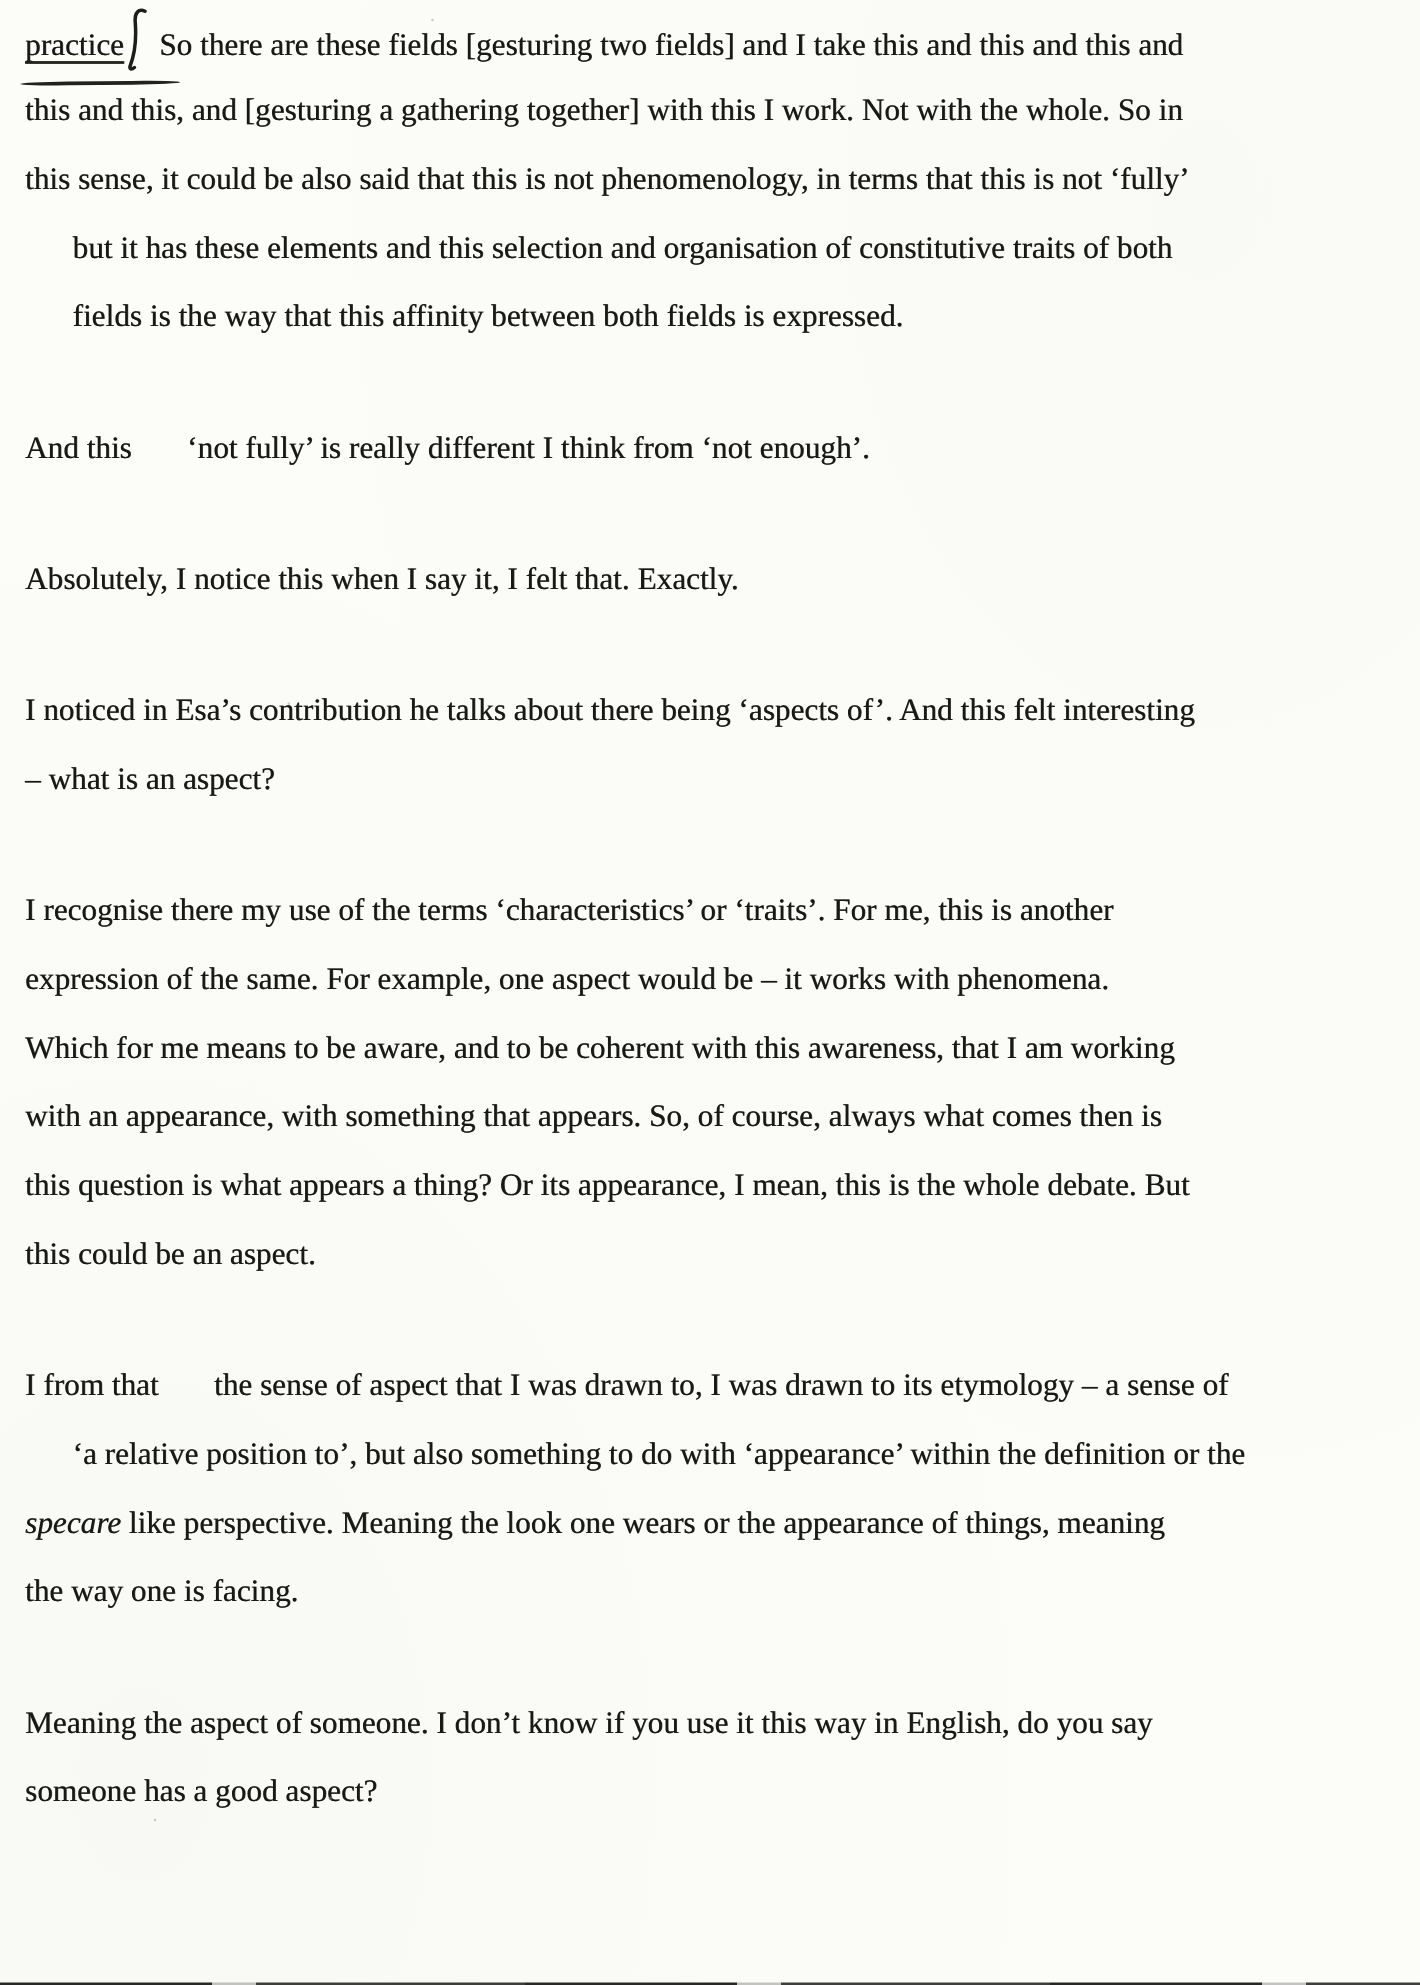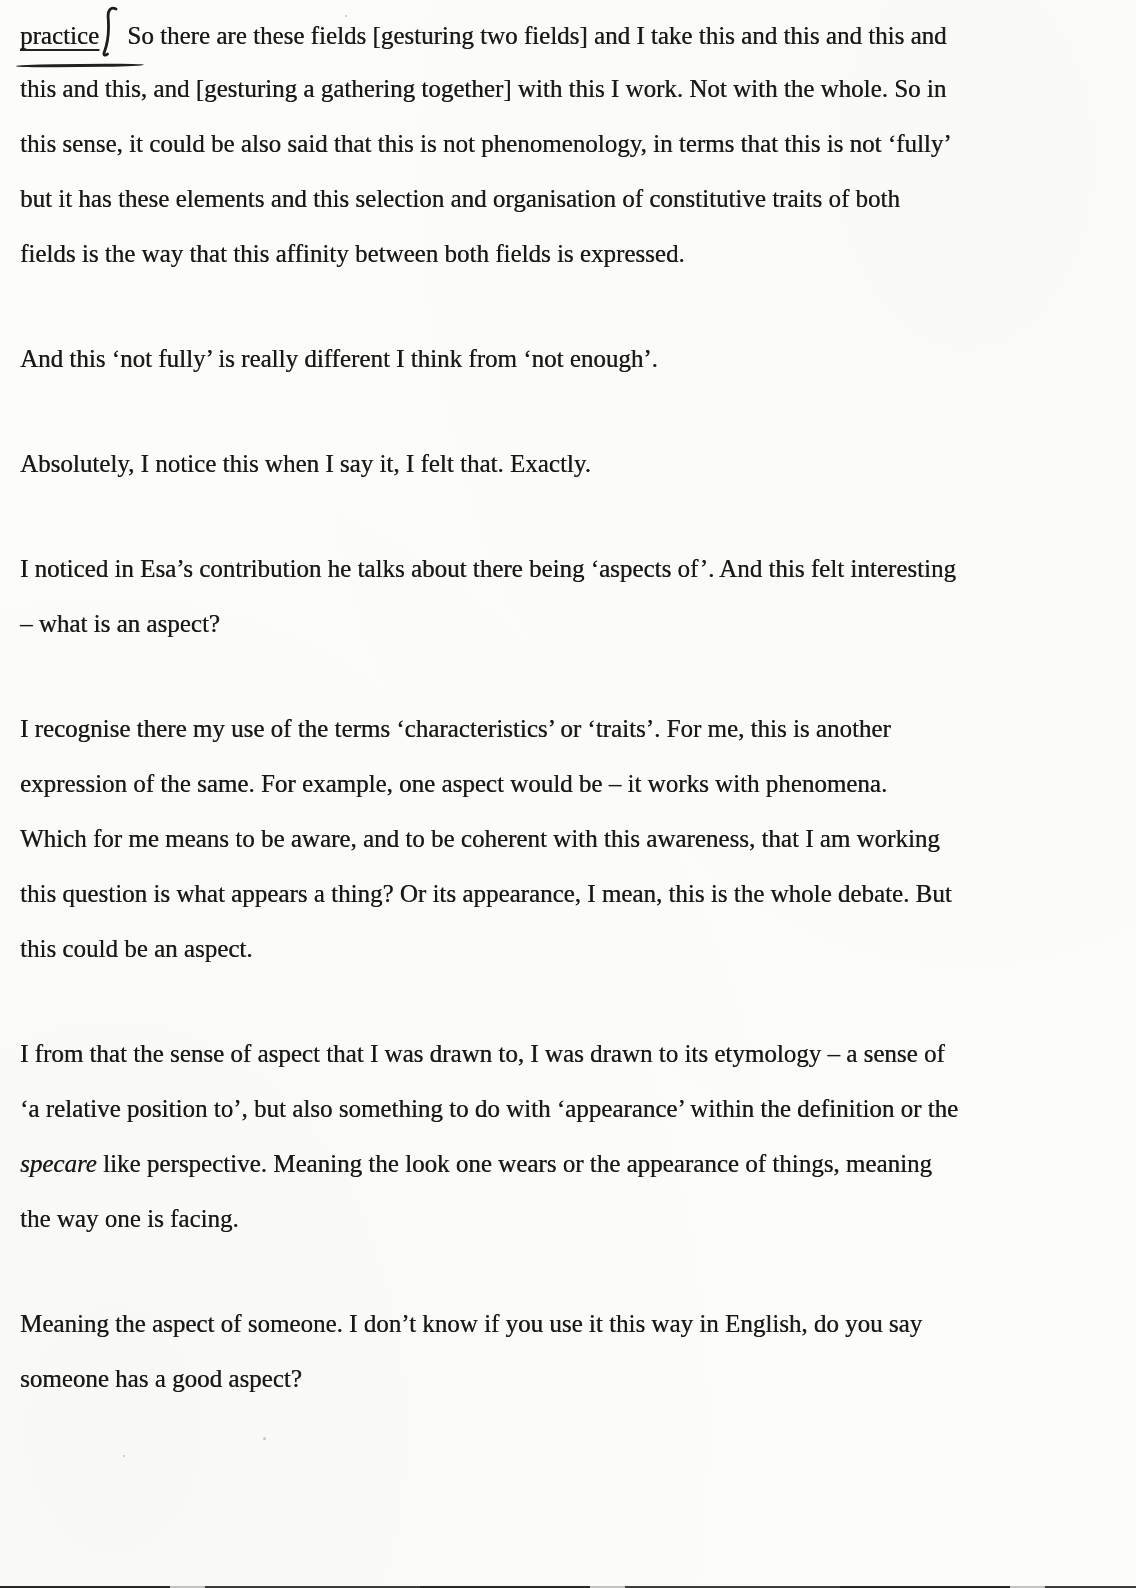--- a/index.html
+++ b/index.html
@@ -29,20 +29,21 @@
   
   .seg-u{
     text-decoration-thickness:2.4px;
     text-underline-offset:8px;
     text-decoration-color:#2a2922;
   }
   .seg-u-thick{
     text-decoration-thickness:3px;
     text-underline-offset:9px;
     text-decoration-color:#25241e;
+    margin-left:38px;
   }
   
   .seg-u-typed{
     text-decoration:underline;
     text-decoration-thickness:1.8px;
     text-underline-offset:5px;
     text-decoration-color:#22221e;
     position:relative;
   }
   .seg-u-typed::after{
@@ -98,20 +99,21 @@
         <div class="line"><span class="seg">Absolutely, I notice this when I say it, I felt that. Exactly.</span></div>
       </div>
       <div class="para">
         <div class="line"><span class="seg">I noticed in Esa’s contribution he talks about </span><span class="seg seg-u">there being ‘aspects of’</span><span class="seg">. And this felt interesting</span></div>
         <div class="line"><span class="seg">– what is an aspect?</span></div>
       </div>
       <div class="para">
         <div class="line"><span class="seg">I recognise there my use of the terms ‘characteristics’ or ‘traits’. For me, this is another</span></div>
         <div class="line"><span class="seg">expression of the same. For example, one aspect would be – it works with phenomena.</span></div>
         <div class="line"><span class="seg">Which for me means to be aware, and to be coherent with this awareness, that I am working</span></div>
+        <div class="line"><span class="seg">with an appearance, with something that appears. So, of course, always what comes then is</span></div>
         <div class="line"><span class="seg">this question is what appears a thing? Or its appearance, I mean, this is the whole debate. But</span></div>
         <div class="line"><span class="seg">this could be an aspect.</span></div>
       </div>
       <div class="para">
         <div class="line"><span class="seg">I from that </span><span class="seg seg-u seg-u-thick">the sense of aspect that I was drawn to, I was drawn to its etymology – a sense of</span></div>
         <div class="line"><span class="seg seg-u seg-u-thick">‘a relative position to’, but also something to do with ‘appearance’</span><span class="seg"> within the definition or the</span></div>
         <div class="line"><span class="seg seg-i">specare</span><span class="seg"> like perspective. Meaning the look one wears or the appearance of things, meaning</span></div>
         <div class="line"><span class="seg">the way one is facing.</span></div>
       </div>
       <div class="para">

